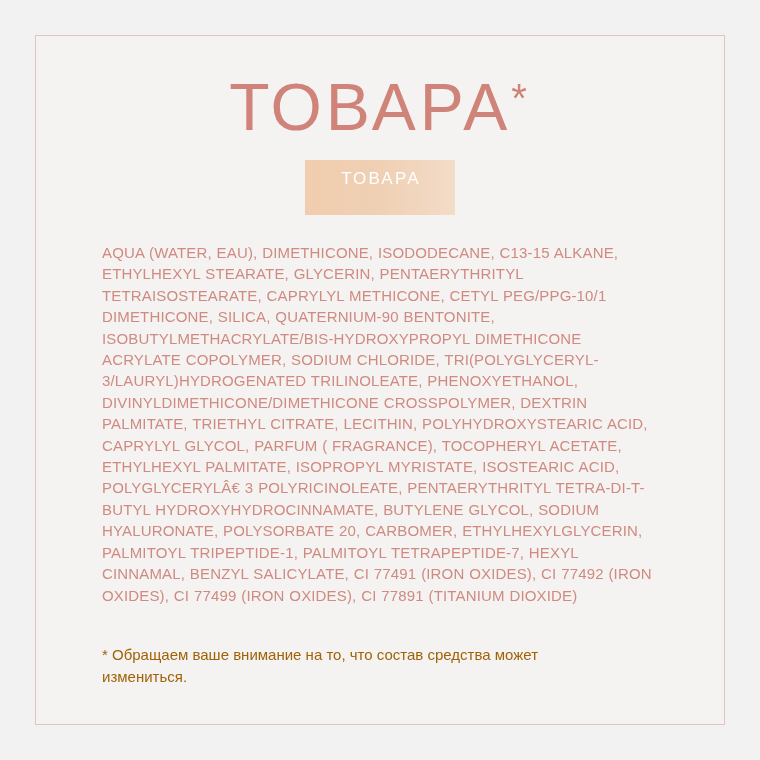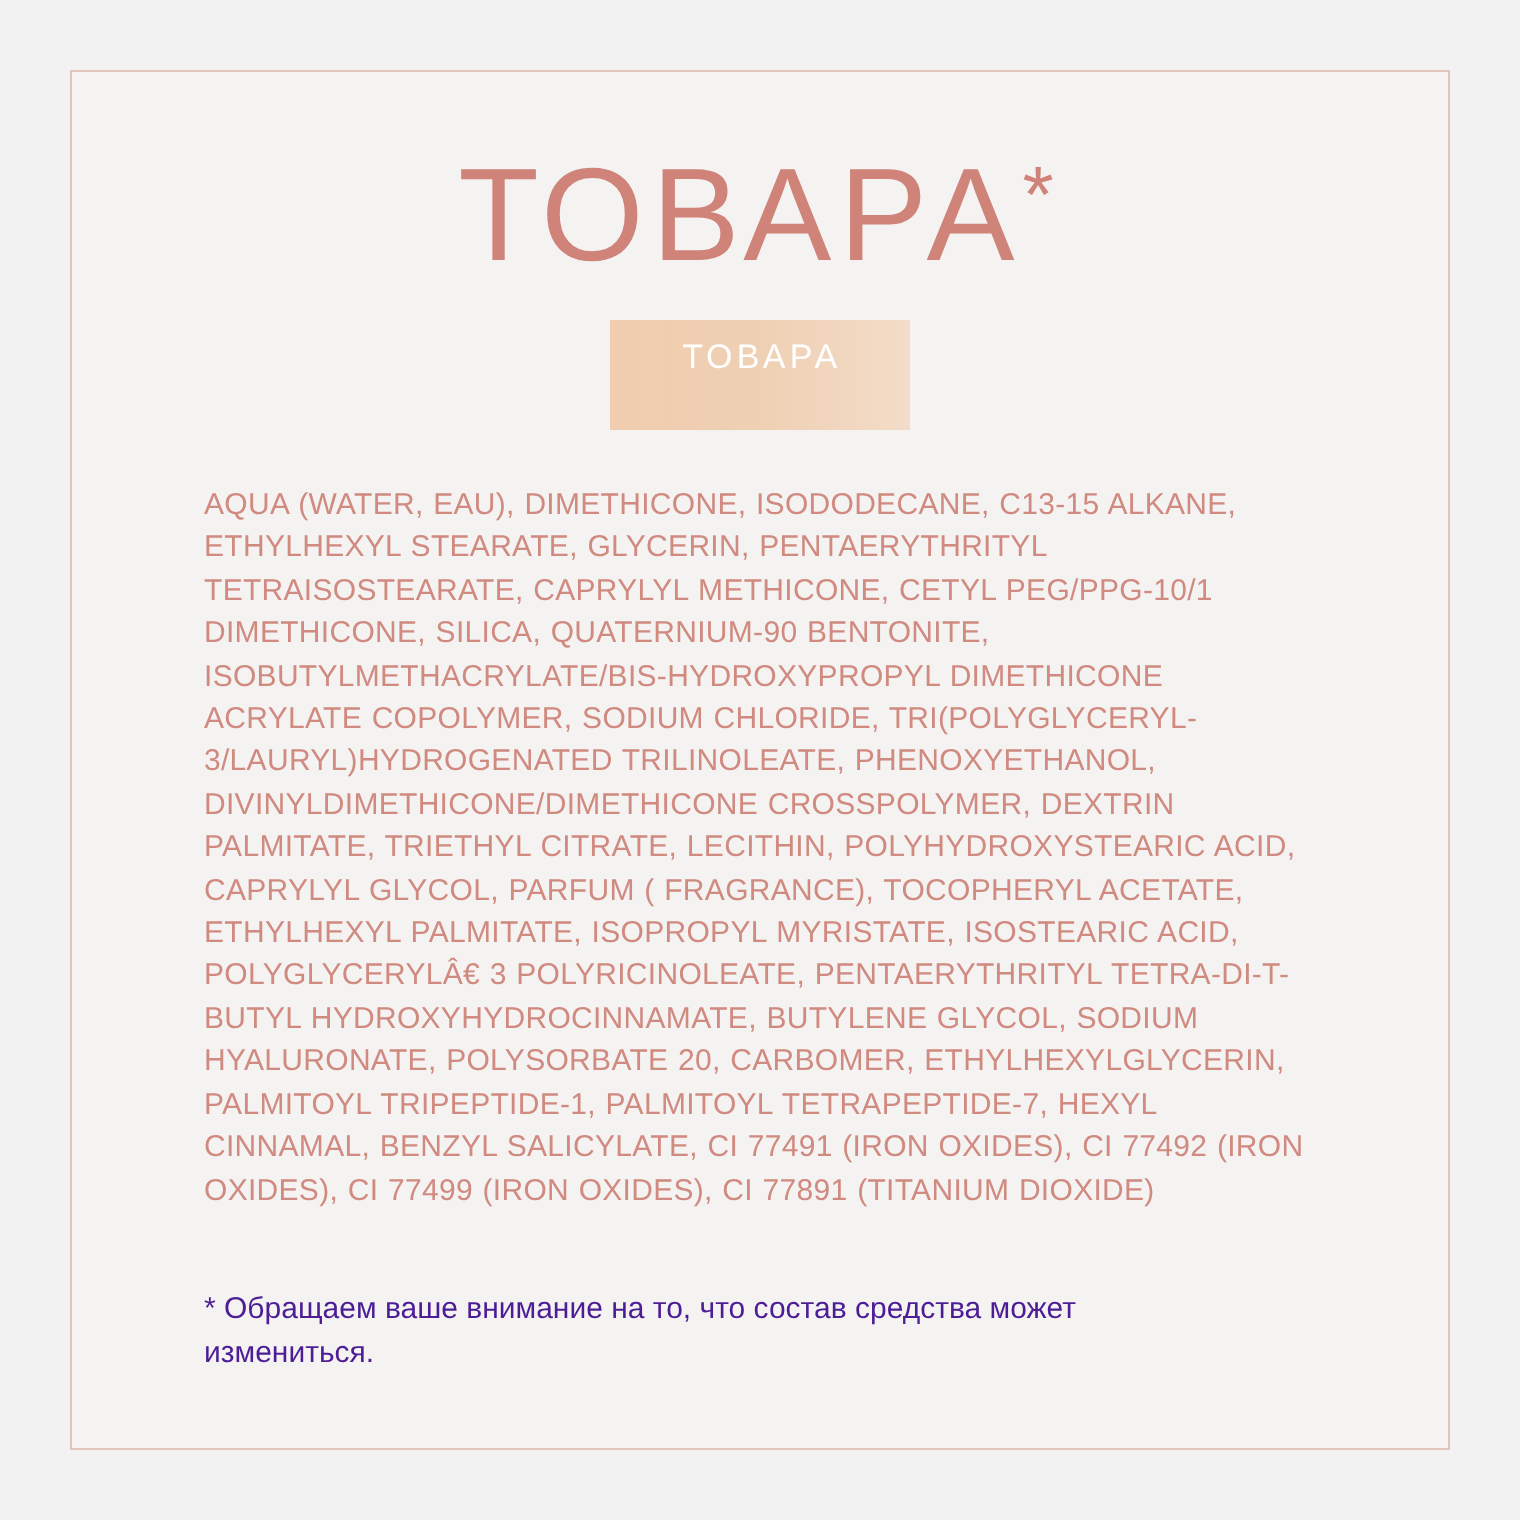--- a/index.html
+++ b/index.html
@@ -70,21 +70,21 @@
     letter-spacing: 0.15px;
     word-spacing: 0.5px;
   }
   .footnote {
     position: absolute;
     left: 66px;
     top: 608px;
     width: 520px;
     font-size: 15px;
     line-height: 22px;
-    color: #4c1d95;
+    color: #a16207;
   }
 </style>
 </head>
 <body>
 
 <div class="card">
 
   <div class="title"><span>ТОВАРА</span><span class="star">*</span></div>
 
   <div class="badge-wrap">

